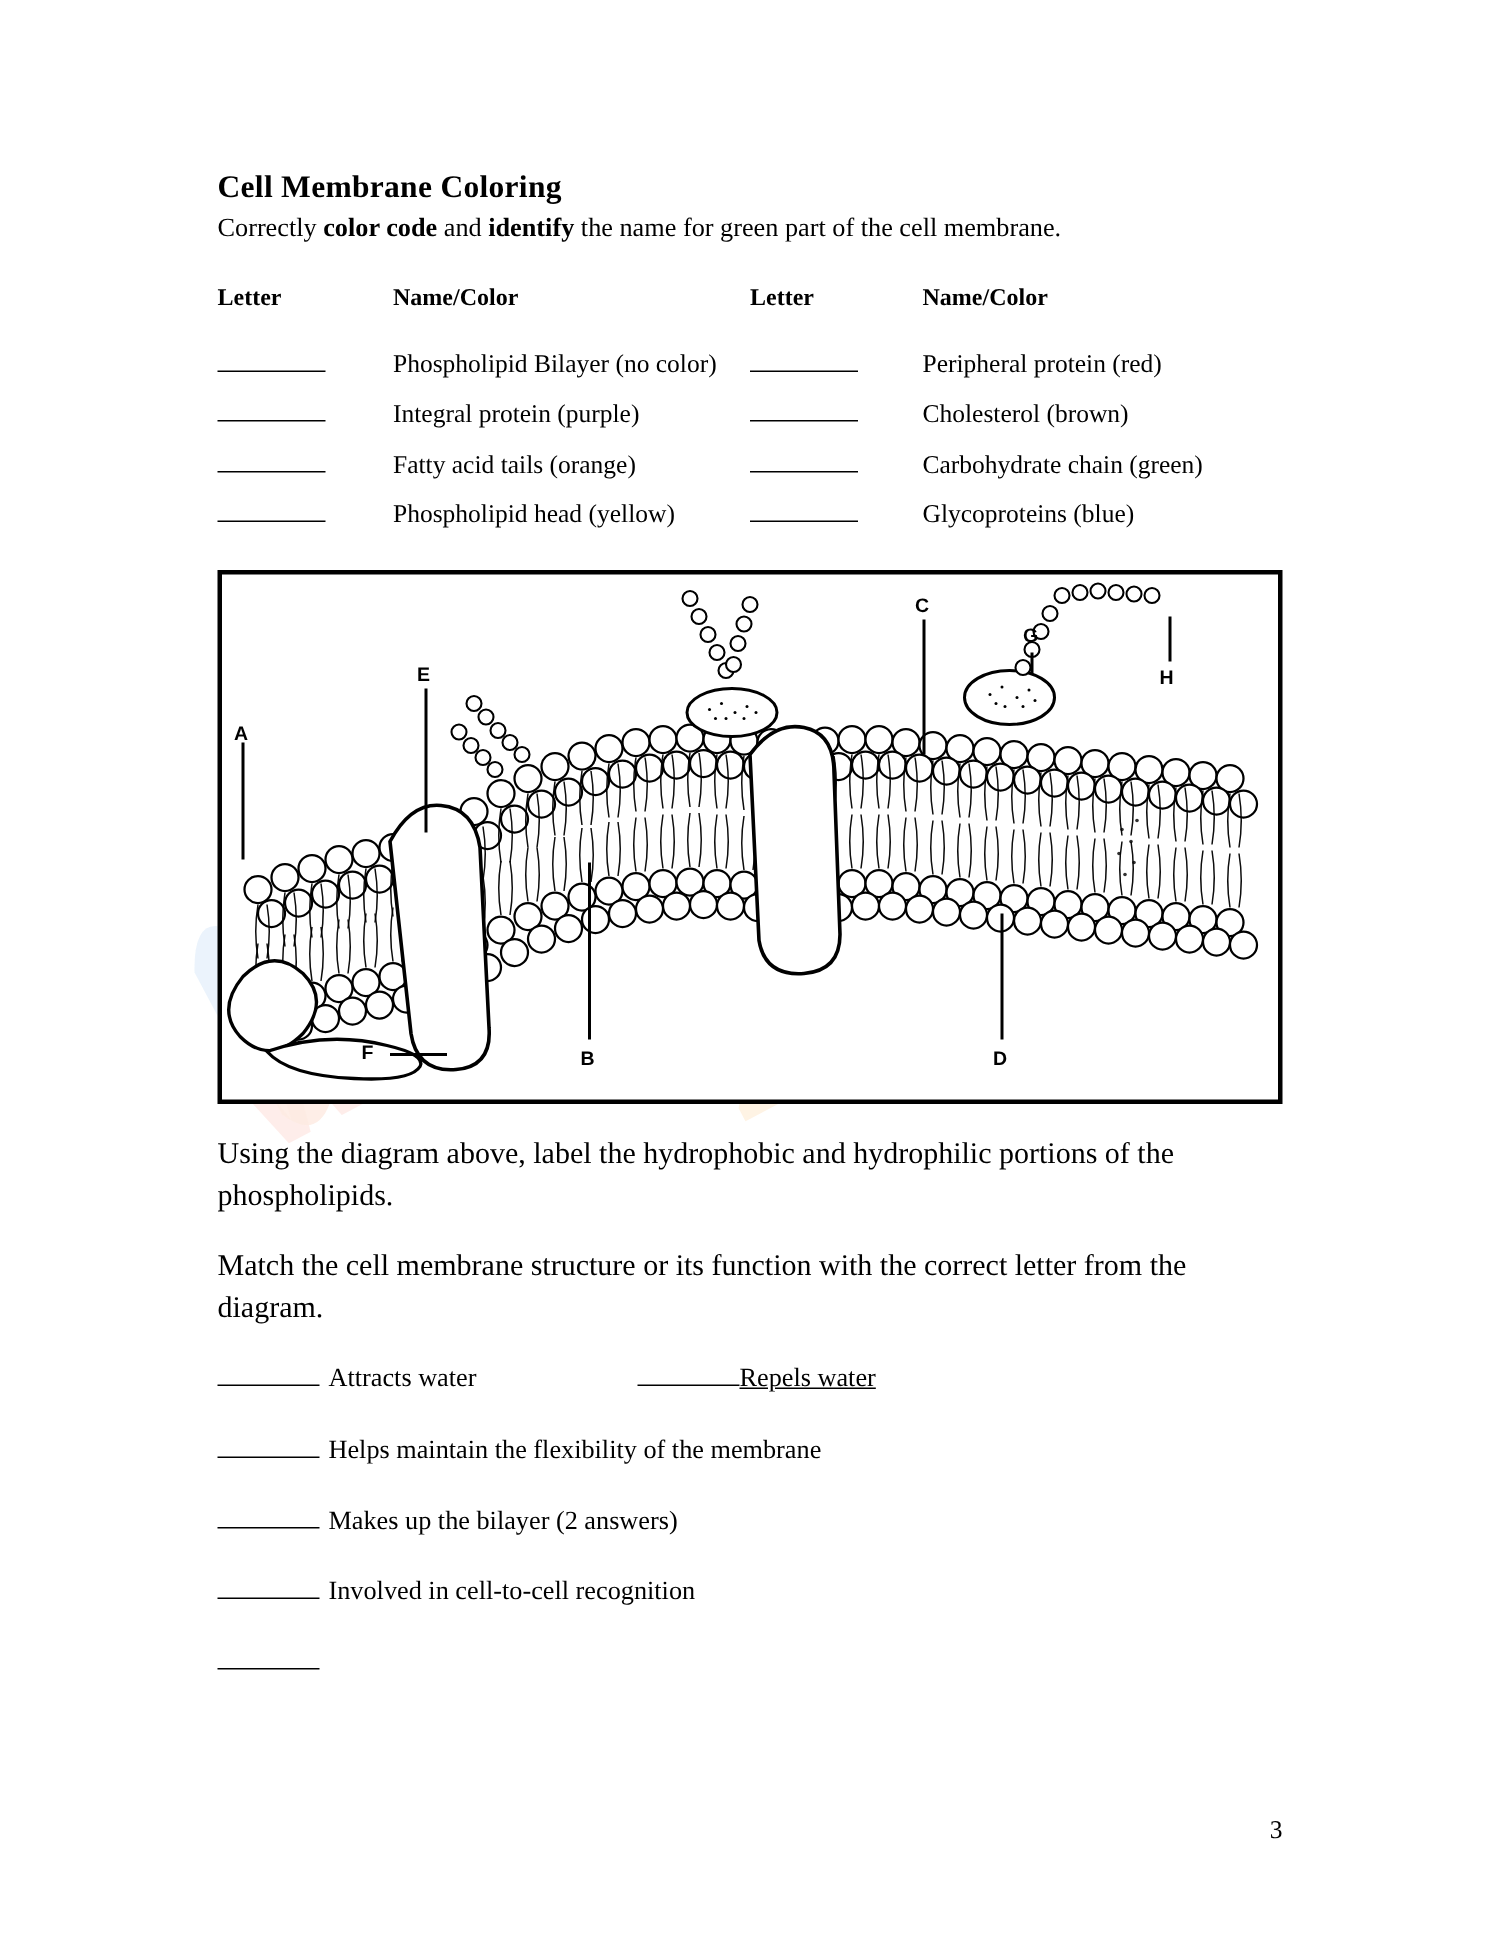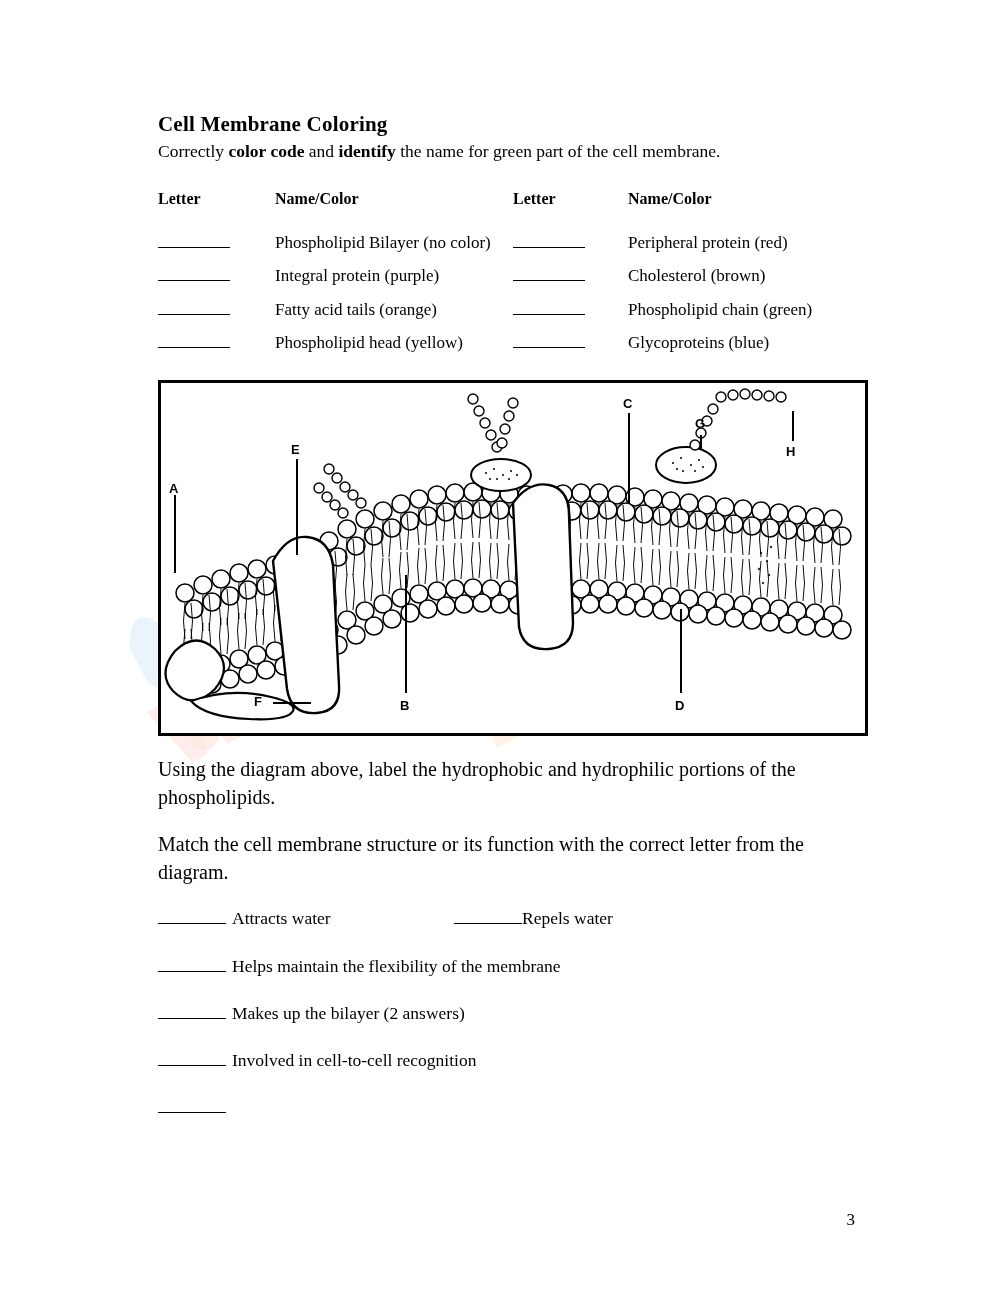--- a/index.html
+++ b/index.html
@@ -111,42 +111,43 @@
   }
   .mblank-tight {
     display: inline-block;
     border-bottom: 1.4px solid #000;
     width: 68px;
     height: 13px;
     margin-right: 0px;
   }
   .second-col {
     position: absolute;
-    left: 296px;
+    left: 280px;
     top: 0;
+    text-decoration: underline;
   }
   .page-number {
     position: absolute;
     right: 145px;
     top: 1210px;
     font-size: 17px;
   }
 
   
   .watermark {
     position: absolute;
     left: 120px;
     top: 300px;
     width: 780px;
     height: 700px;
     pointer-events: none;
     z-index: 0;
     opacity: 0.5;
   }
-  .content, .page-number { position: absolute; z-index: 2; margin-left: 13px; }
+  .content, .page-number { position: absolute; z-index: 2; }
 </style>
 </head>
 <body>
 
 <div class="page">
 
   <svg class="watermark" viewBox="0 0 780 700">
     <g transform="rotate(-28 390 350)" font-family="Liberation Sans, sans-serif" font-weight="bold" font-size="96">
       <text x="40" y="300" fill="#fcd0c8" opacity="0.75">W</text>
       <text x="140" y="320" fill="#cfe3f7" opacity="0.85">WORKSHEET</text>
@@ -183,21 +184,21 @@
         <tr>
           <td><span class="blank"></span></td>
           <td>Integral protein (purple)</td>
           <td><span class="blank"></span></td>
           <td>Cholesterol (brown)</td>
         </tr>
         <tr>
           <td><span class="blank"></span></td>
           <td>Fatty acid tails (orange)</td>
           <td><span class="blank"></span></td>
-          <td>Phospholipid chain (green)</td>
+          <td>Carbohydrate chain (green)</td>
         </tr>
         <tr>
           <td><span class="blank"></span></td>
           <td>Phospholipid head (yellow)</td>
           <td><span class="blank"></span></td>
           <td>Glycoproteins (blue)</td>
         </tr>
       </tbody>
     </table>
 

